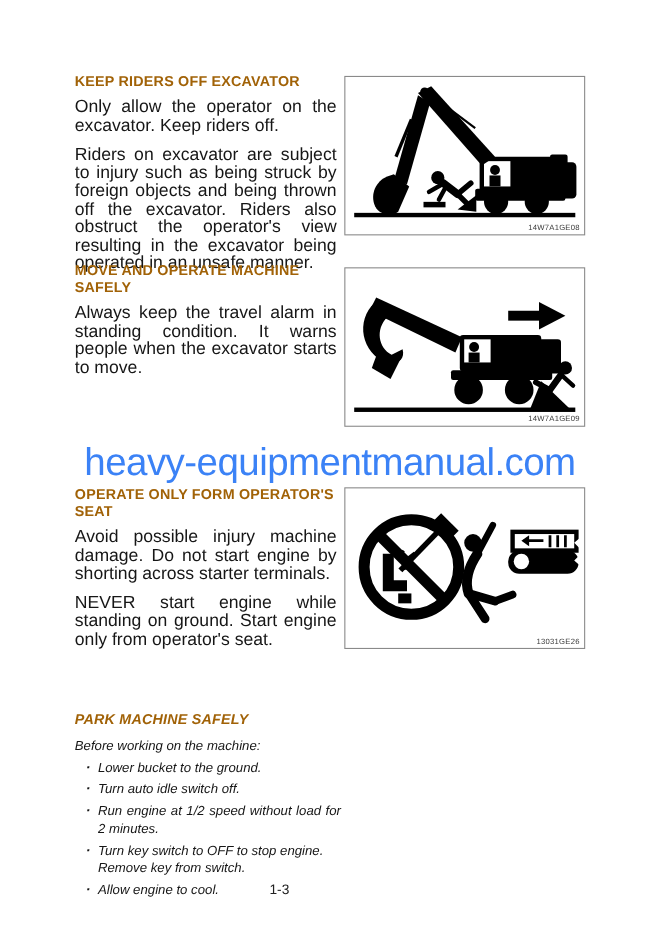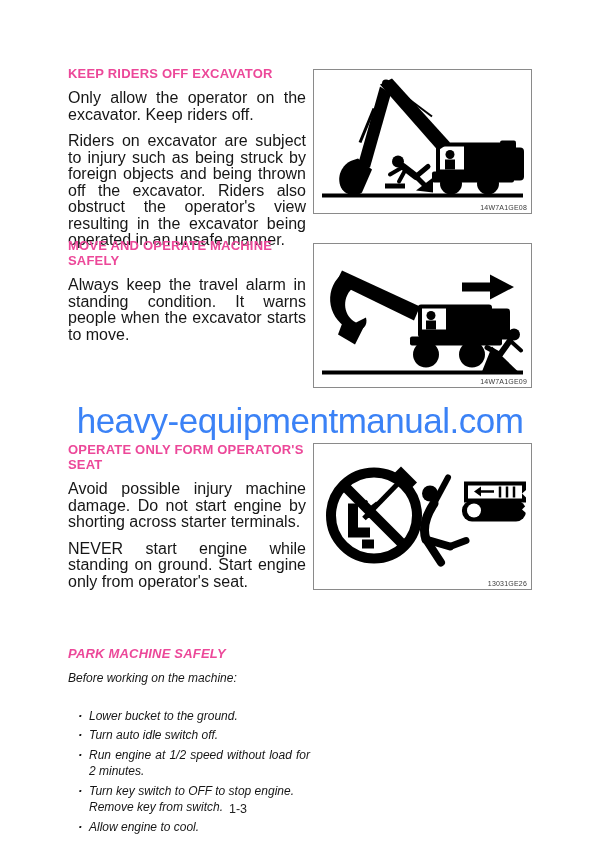--- a/index.html
+++ b/index.html
@@ -7,21 +7,21 @@
     position:relative;
     width:600px; height:849px;
     background:#ffffff;
     font-family:"Liberation Sans", sans-serif;
     color:#161616;
     overflow:hidden;
   }
   .text-col { position:absolute; left:68px; width:238px; }
   .sec-title {
     font-size:13px; font-weight:bold; letter-spacing:0.2px;
-    margin:0 0 9px 0; color:#ec4899;
+    margin:0 0 9px 0; color:#a16207;
   }
   .sec-title.red-overlap { position:relative; z-index:2; }
   .para {
     font-size:16px; line-height:16.5px; text-align:justify;
     margin:0 0 10px 0;
   }
   .figure-box {
     position:absolute; left:313px; width:217px; height:143px;
     border:1px solid #8a8a8a; background:#fff;
   }
@@ -30,34 +30,34 @@
     font-size:7px; color:#3a3a3a; letter-spacing:0.2px;
   }
   .figure-box svg { position:absolute; left:0; top:0; width:100%; height:100%; }
   .ink { fill:#000; }
   .stroke-ink { stroke:#000; fill:none; }
   .watermark {
     position:absolute; left:0; top:402px; width:600px;
     text-align:center; font-size:35px; line-height:38px;
     letter-spacing:-0.5px; z-index:3; white-space:nowrap;
   }
-  .intro { font-size:12px; line-height:16.5px; margin:0 0 21px 0; }
+  .intro { font-size:12px; line-height:16.5px; margin:0 0 3px 0; }
   ul.safety-list { list-style:none; margin:0; padding:0 0 0 10px; }
   ul.safety-list li {
     position:relative; padding-left:11px;
     font-size:12px; line-height:16.5px; text-align:justify;
     margin-bottom:3px; white-space:pre-line;
   }
   ul.safety-list li::before {
     content:"\00B7"; position:absolute; left:0; top:0;
     font-weight:bold; font-size:13px;
   }
   .page-number {
     position:absolute; left:0; top:802px; width:476px;
-    text-align:center; font-size:12.5px; color:#222;
+    text-align:center; font-size:12.5px; color:#222;padding-left:16px;
   }
 </style>
 </head>
 <body>
 
 <div class="page">
 
   <div class="text-col" style="top:66px;">
     <h3 class="sec-title">KEEP RIDERS OFF EXCAVATOR</h3>
     <p class="para">Only allow the operator on the excavator.  Keep riders off.</p>

